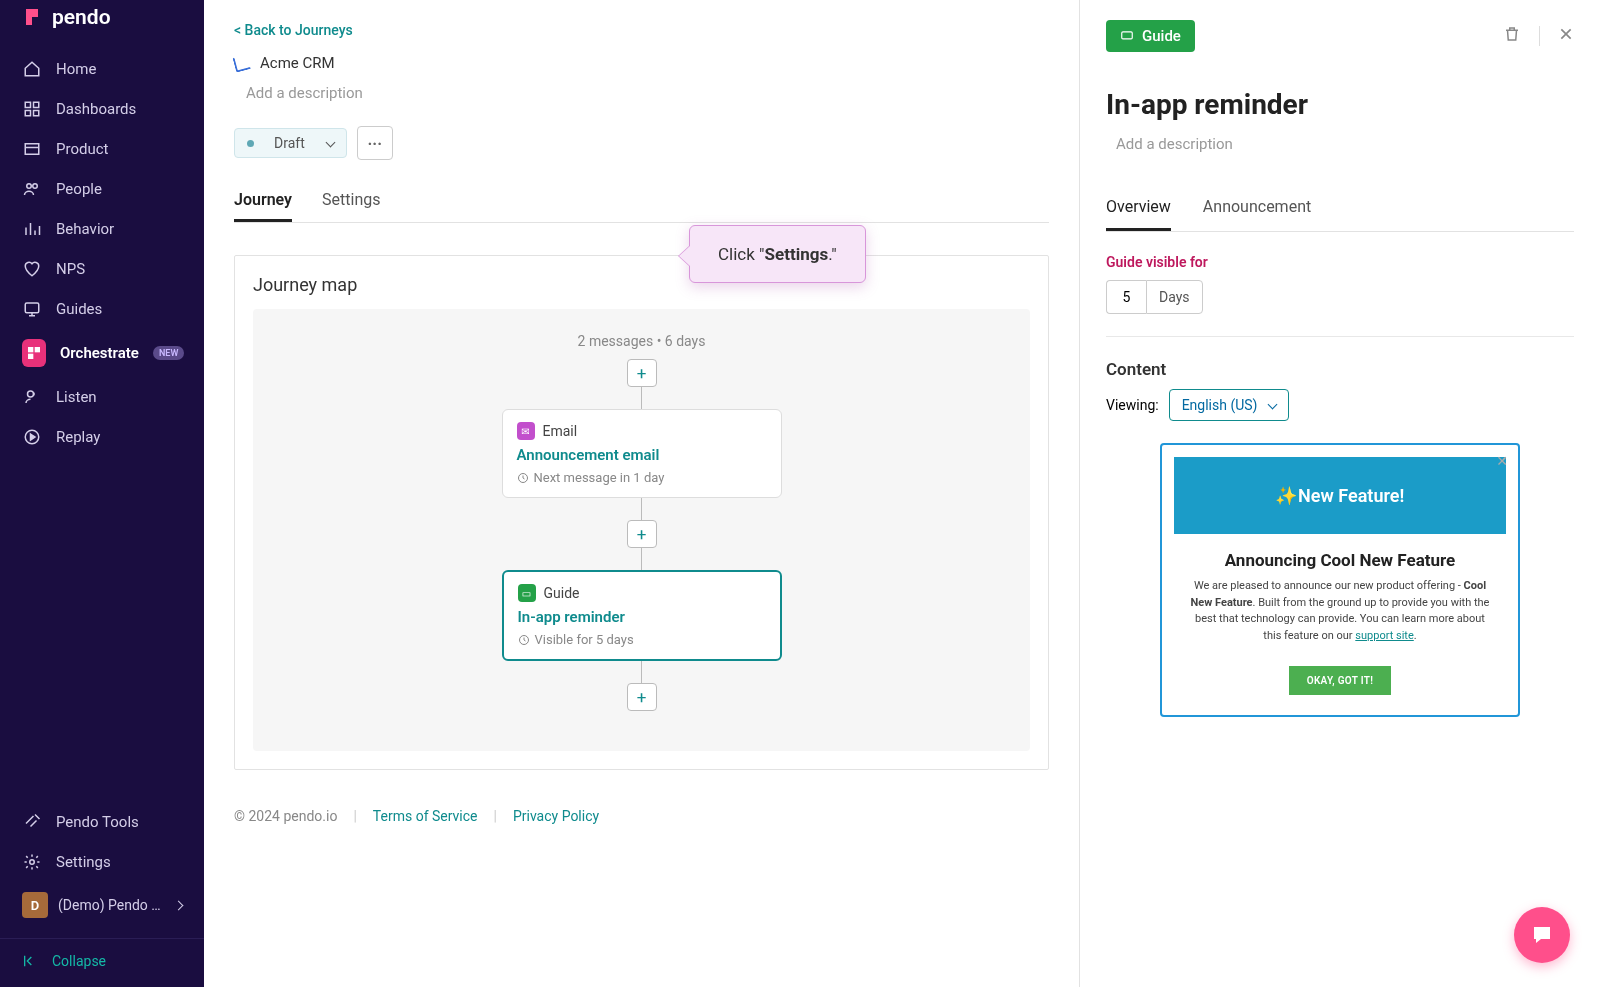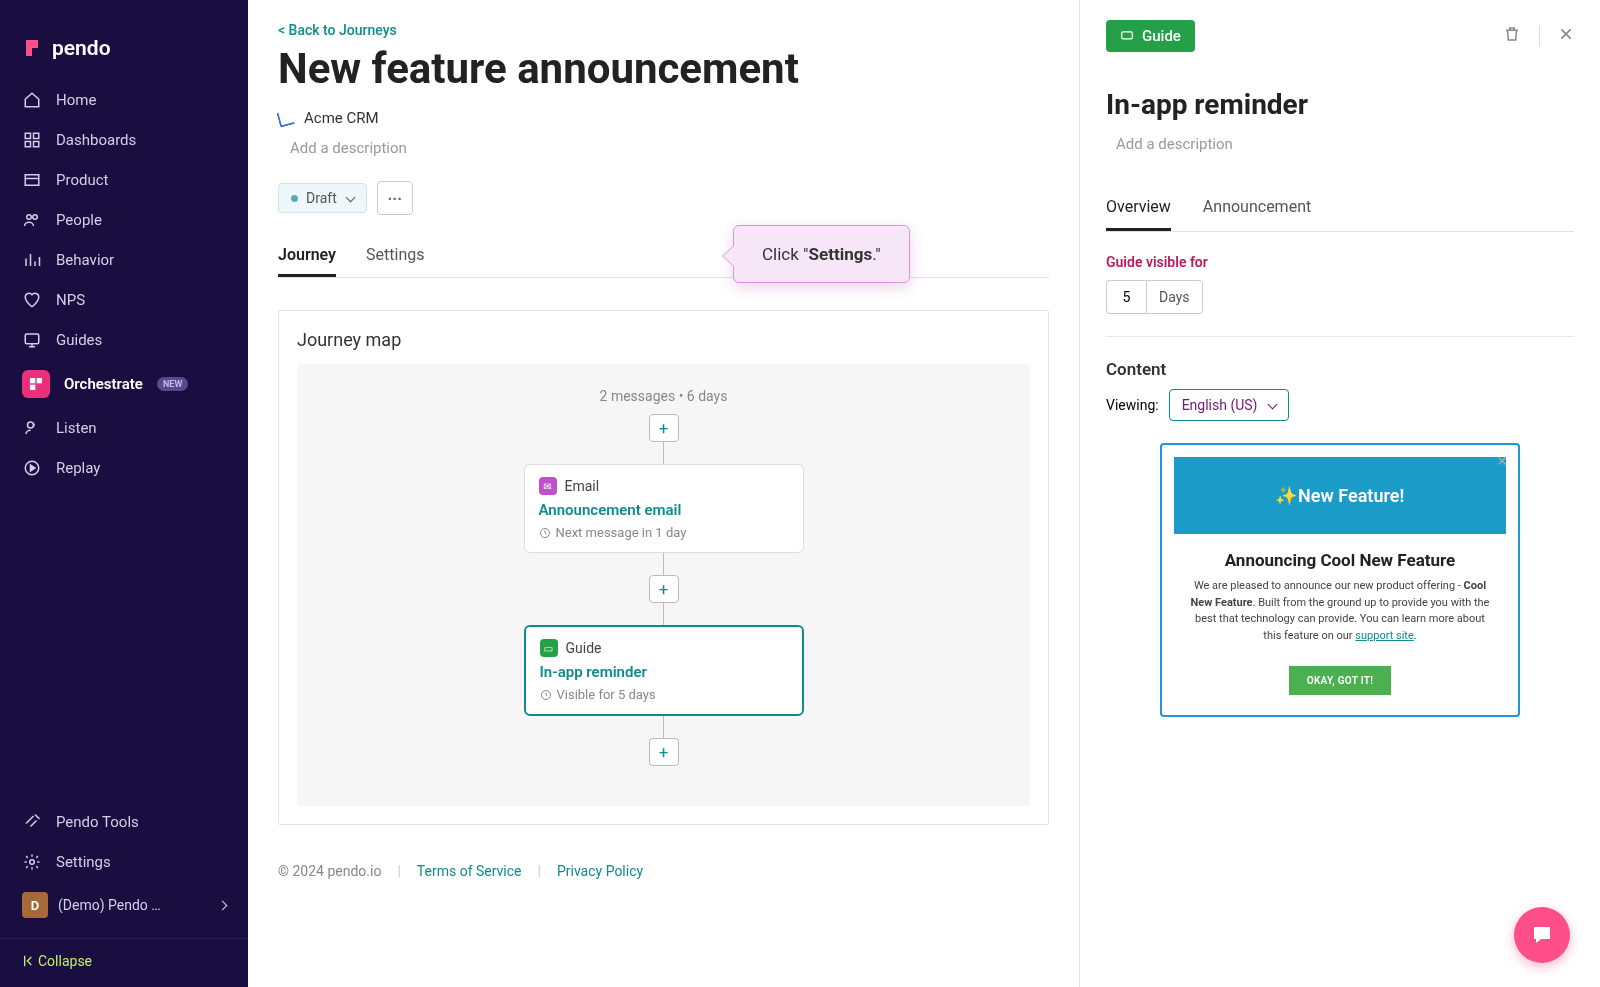--- a/index.html
+++ b/index.html
@@ -1,44 +1,44 @@
 <!DOCTYPE html>
 <html><head>
 <meta charset="utf-8">
 <style>
 * { box-sizing: border-box; margin: 0; padding: 0; font-family: -apple-system, BlinkMacSystemFont, "Segoe UI", Roboto, sans-serif; }
 body { background: #000; }
 .app { display: flex; height: 987px; width: 1600px; background: #fff; position: relative; }
-.sidebar { width: 248px; background: #1a0d40; color: #fff; display: flex; flex-direction: column; padding-top: 36px; }
+.sidebar { width: 204px; background: #1a0d40; color: #fff; display: flex; flex-direction: column; padding-top: 5px; }
 .logo { padding: 0 22px 20px; display: flex; align-items: center; gap: 6px; }
 .logo-mark { width: 24px; height: 24px; }
 .nav { flex: 1; padding: 0 10px; }
 .nav-item { display: flex; align-items: center; gap: 14px; padding: 10px 12px; border-radius: 6px; cursor: pointer; font-size: 15px; color: #d4cee8; }
 .nav-item.active { background: transparent; }
 .nav-item.active .nav-icon-box { background: #e8317a; border-radius: 6px; padding: 4px; }
 .nav-item.active .nav-label { color: #fff; font-weight: 600; }
 .nav-icon { width: 20px; height: 20px; display: flex; align-items: center; justify-content: center; }
 .nav-icon-box { width: 28px; height: 28px; display: flex; align-items: center; justify-content: center; }
 .new-badge { background: #5a4a8a; color: #c8b8ff; font-size: 9px; padding: 2px 6px; border-radius: 8px; font-weight: 600; }
 .bottom-nav { padding: 0 10px 10px; }
 .account-row { display: flex; align-items: center; gap: 10px; padding: 10px 12px; cursor: pointer; }
 .account-avatar { width: 26px; height: 26px; background: #a66a3a; color: #fff; border-radius: 4px; display: flex; align-items: center; justify-content: center; font-size: 13px; font-weight: 600; }
 .account-name { flex: 1; font-size: 14px; color: #d4cee8; white-space: nowrap; overflow: hidden; text-overflow: ellipsis; }
-.collapse-row { display: flex; align-items: center; padding: 14px 22px 18px; border-top: 1px solid #2a1d55; cursor: pointer; color: #bef264; font-size: 14px; }
+.collapse-row { display: flex; align-items: center; gap: 14px; padding: 14px 22px 18px; border-top: 1px solid #2a1d55; cursor: pointer; color: #14b8a6; font-size: 14px; }
 
 .main { flex: 1; display: flex; position: relative; }
 .center { flex: 1; padding: 22px 30px; overflow-y: auto; border-right: 1px solid #e2e2e2; }
 .back-link { color: #0f8b8d; font-size: 14px; font-weight: 500; cursor: pointer; }
 .page-title { font-size: 42px; font-weight: 700; color: #222; margin-top: 6px; }
 .app-row { display: flex; align-items: center; gap: 10px; margin-top: 16px; }
 .app-icon { width: 16px; height: 16px; border: 2px solid #3a6fd8; border-radius: 3px; border-top-color: transparent; border-right-color: transparent; transform: rotate(-15deg); }
 .app-name { font-size: 15px; color: #333; }
 .desc-placeholder { color: #999; font-size: 15px; margin-top: 12px; margin-left: 12px; }
 .controls-row { display: flex; align-items: center; gap: 10px; margin-top: 24px; }
-.draft-pill { border: 1px solid #cfe5ea; background: #eef7f9; border-radius: 4px; padding: 6px 12px; display: flex; align-items: center; gap: 8px; font-size: 14px; color: #555; cursor: pointer; }
+.draft-pill { border: 1px solid #cfe5ea; background: #eef7f9; border-radius: 4px; padding: 6px 12px; display: flex; align-items: center; gap: 20px; font-size: 14px; color: #555; cursor: pointer; }
 .dot { width: 7px; height: 7px; background: #5fa8b5; border-radius: 50%; }
 .more-btn { border: 1px solid #ccc; background: #fff; border-radius: 4px; width: 36px; height: 34px; display: flex; align-items: center; justify-content: center; cursor: pointer; color: #666; font-weight: bold; }
 .tabs { display: flex; gap: 30px; margin-top: 20px; border-bottom: 1px solid #e2e2e2; position: relative; }
 .tab { padding: 10px 0; font-size: 16px; color: #555; cursor: pointer; border-bottom: 3px solid transparent; }
 .tab.active { color: #222; font-weight: 600; border-bottom-color: #222; }
 
 .tooltip-callout { position: absolute; left: 485px; top: 225px; background: #f7e6f8; border: 1px solid #d896da; border-radius: 6px; padding: 18px 28px; font-size: 17px; color: #333; box-shadow: 0 4px 14px rgba(170,80,170,0.25); z-index: 50; }
 .tooltip-callout::before { content: ""; position: absolute; left: -11px; top: 20px; width: 0; height: 0; border-top: 10px solid transparent; border-bottom: 10px solid transparent; border-right: 11px solid #f7e6f8; }
 .tooltip-callout::after { content: ""; position: absolute; left: -12px; top: 20px; width: 0; height: 0; border-top: 10px solid transparent; border-bottom: 10px solid transparent; border-right: 11px solid #d896da; z-index: -1; }
 
@@ -72,21 +72,21 @@
 .panel-tabs { display: flex; gap: 32px; border-bottom: 1px solid #e2e2e2; margin-top: 32px; }
 .ptab { padding: 12px 0; font-size: 16px; color: #555; cursor: pointer; border-bottom: 3px solid transparent; }
 .ptab.active { color: #222; font-weight: 400; border-bottom-color: #222; }
 .field-label { font-size: 14px; font-weight: 600; color: #be185d; margin-top: 22px; }
 .visible-row { display: flex; align-items: center; gap: 0; margin-top: 10px; }
 .visible-input { width: 40px; padding: 8px; border: 1px solid #ccc; border-right: none; border-radius: 4px 0 0 4px; text-align: center; font-size: 14px; }
 .visible-unit { padding: 8px 12px; border: 1px solid #ccc; border-radius: 0 4px 4px 0; font-size: 14px; color: #555; }
 .section-divider { height: 1px; background: #e8e8e8; margin-top: 22px; }
 .content-label { font-size: 17px; font-weight: 600; color: #333; margin-top: 22px; }
 .viewing-row { display: flex; align-items: center; gap: 10px; margin-top: 10px; font-size: 14px; }
-.lang-select { border: 1px solid #0f8b8d; color: #701a75; padding: 7px 12px; border-radius: 4px; display: flex; align-items: center; gap: 10px; cursor: pointer; font-size: 14px; }
+.lang-select { border: 1px solid #0f8b8d; color: #0369a1; padding: 7px 12px; border-radius: 4px; display: flex; align-items: center; gap: 10px; cursor: pointer; font-size: 14px; }
 
 .preview { border: 2px solid #2196d8; border-radius: 4px; margin-top: 22px; width: 360px; margin-left: auto; margin-right: auto; padding: 10px; background: #fff; position: relative; }
 .preview-close { position: absolute; top: 8px; right: 10px; color: #aaa; font-size: 14px; cursor: pointer; }
 .preview-hero { background: #1b9cc8; color: #fff; text-align: center; padding: 28px 10px; margin: 2px; font-size: 18px; font-weight: 600; }
 .preview-heading { text-align: center; font-size: 17px; font-weight: 700; margin-top: 16px; color: #222; }
 .preview-body { font-size: 11px; color: #444; text-align: center; padding: 8px 18px; line-height: 1.5; }
 .preview-body a { color: #0f8b8d; text-decoration: underline; cursor: pointer; }
 .preview-cta { background: #4caf50; color: #fff; font-size: 10px; font-weight: 600; padding: 9px 18px; margin: 14px auto 10px; display: block; border: none; cursor: pointer; letter-spacing: .3px; }
 
 .chat-fab { position: absolute; bottom: 24px; right: 30px; width: 56px; height: 56px; background: #ff4f8b; border-radius: 50%; display: flex; align-items: center; justify-content: center; cursor: pointer; box-shadow: 0 4px 12px rgba(255,79,139,0.4); color: #fff; }
@@ -228,21 +228,20 @@
       <svg width="16" height="16" viewBox="0 0 24 24" fill="none" stroke="currentColor" stroke-width="2">
           <path d="M14 6 L8 12 L14 18 M4 4 V20"></path>
         </svg>
       <span>Collapse</span>
     </div>
   </aside>
 
   <main class="main">
     <div class="center">
       <div class="back-link">&lt; Back to Journeys</div>
-      <h1 class="page-title">New feature announcement</h1>
       <div class="app-row">
         <span class="app-icon"></span>
         <span class="app-name">Acme CRM</span>
       </div>
       <div class="desc-placeholder">Add a description</div>
       <div class="controls-row">
         <div class="draft-pill">
           <span class="dot"></span>
           <span>Draft</span>
           <span class="chevron"></span>

